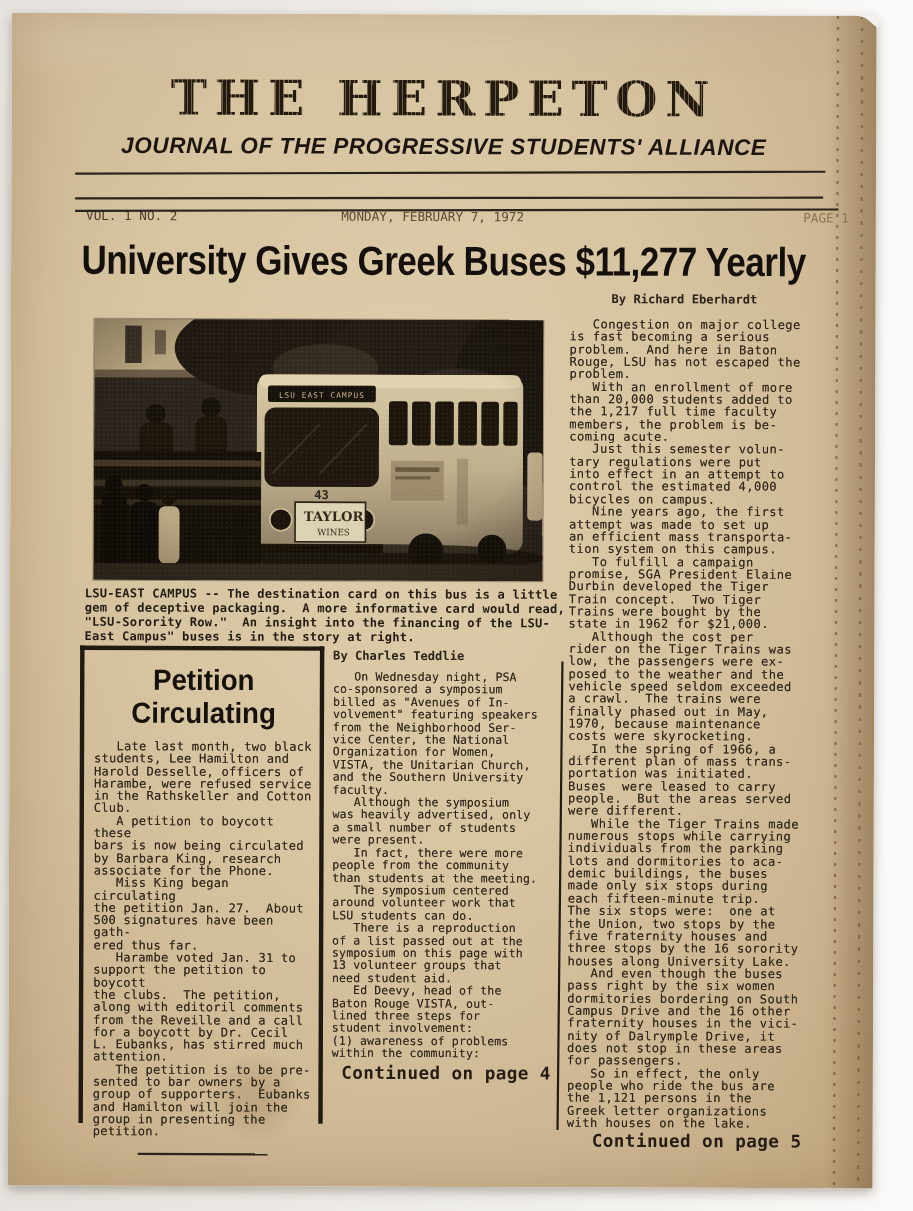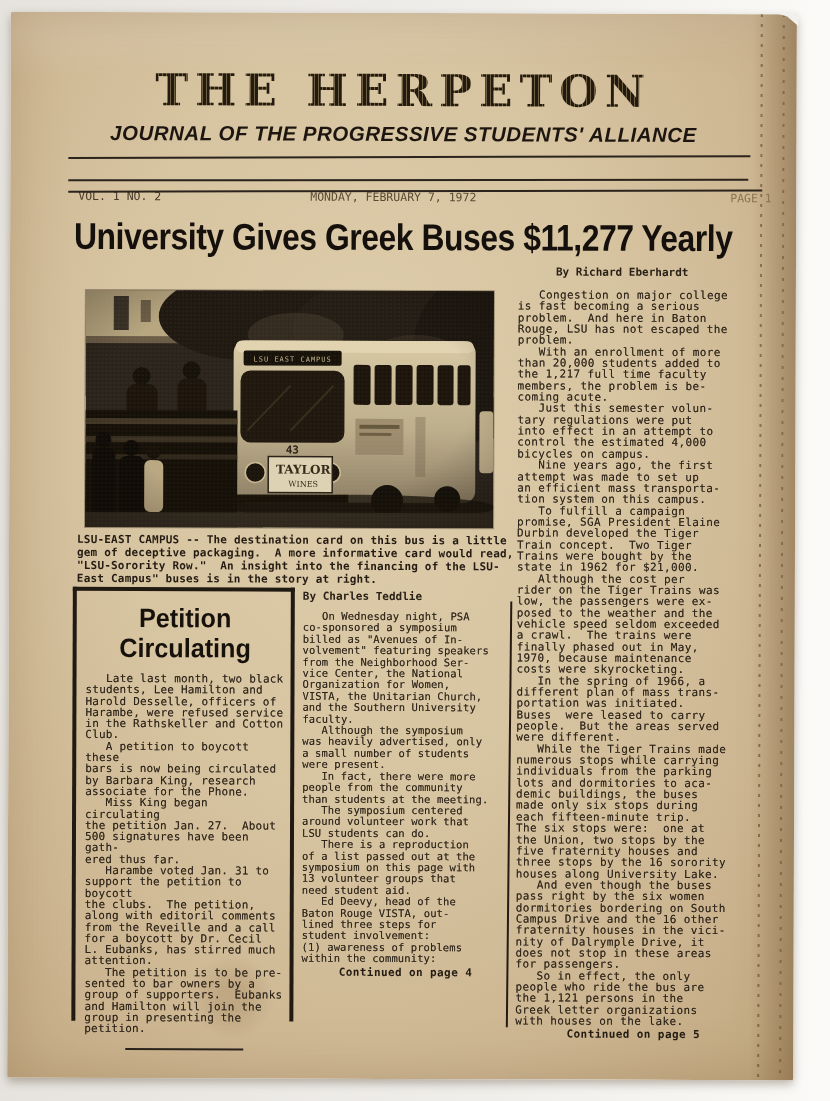--- a/index.html
+++ b/index.html
@@ -60,21 +60,21 @@
   }
   .headline{
     position:absolute;top:204px;left:64px;margin:0;white-space:nowrap;
     font-weight:700;font-size:37px;letter-spacing:-.5px;color:#15100c;
     transform:scaleX(.86);transform-origin:left center;
   }
   .byline-lead{position:absolute;top:252px;left:506px;font-weight:700;font-size:11px;color:#2a2117;margin-left:40px;}
   .lead-col{position:absolute;top:276px;left:508px;width:236px;}
   .body-txt{font-size:11px;line-height:11.35px;letter-spacing:.38px;color:#2e251a;
     text-shadow:0 0 .5px rgba(46,37,26,.55);}
-  .continued{font-weight:700;font-size:11px;letter-spacing:.4px;text-align:center;margin-top:1px;
+  .continued{font-weight:700;font-size:16px;letter-spacing:.4px;text-align:center;margin-top:1px;
     color:#241c12;}
   
   .photo{position:absolute;top:278px;left:76px;width:408px;height:237px;margin:0;
     box-shadow:0 0 0 1px rgba(40,30,18,.35);}
   .photo svg{display:block;width:100%;height:100%;}
   .caption{position:absolute;top:521px;left:68px;width:446px;font-weight:700;
     font-size:11px;line-height:13px;letter-spacing:.2px;color:#241c13;}
   
   .petition{
     position:absolute;top:575px;left:64px;width:222px;height:434px;box-sizing:border-box;

